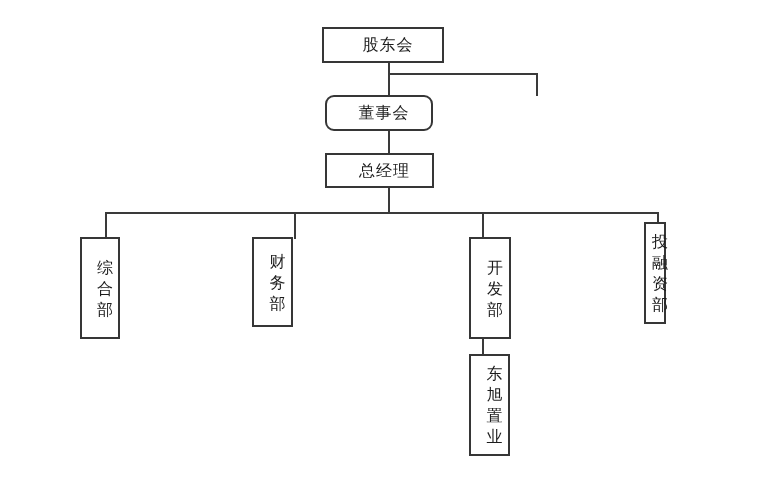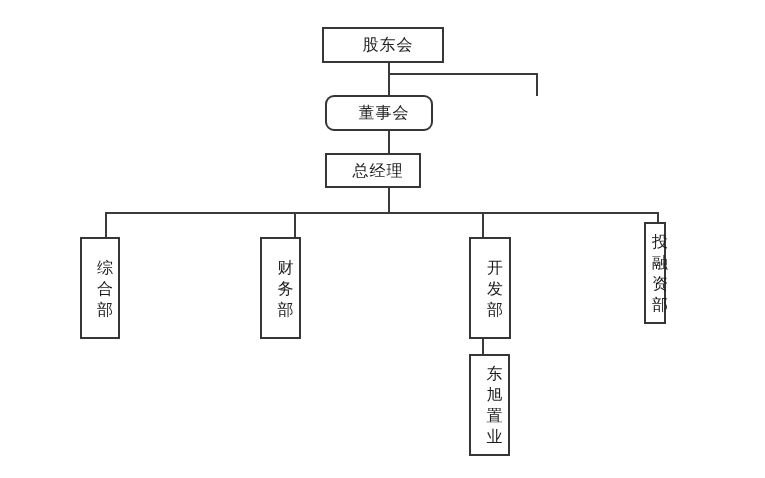--- a/index.html
+++ b/index.html
@@ -64,28 +64,28 @@
   <div class="line v" style="left:482px; top:337px; height:19px;"></div>
 
   <div class="box" style="left:322px; top:27px; width:122px; height:36px;">
     <span class="lbl">股东会</span>
   </div>
 
   <div class="box" style="left:325px; top:95px; width:108px; height:36px;border-radius:9px;">
     <span class="lbl">董事会</span>
   </div>
 
-  <div class="box" style="left:325px; top:153px; width:96px; height:35px;">
+  <div class="box" style="left:325px; top:153px; width:109px; height:35px;">
     <span class="lbl">总经理</span>
   </div>
 
   <div class="box" style="left:80px; top:237px; width:40px; height:102px;">
     <span class="vtext">综合部</span>
   </div>
-  <div class="box" style="left:260px; top:237px; width:41px; height:102px;">
+  <div class="box" style="left:252px; top:237px; width:41px; height:90px;">
     <span class="vtext">财务部</span>
   </div>
   <div class="box" style="left:469px; top:237px; width:42px; height:102px;">
     <span class="vtext">开发部</span>
   </div>
   <div class="box" style="left:644px; top:222px; width:22px; height:102px;">
     <span class="vtext">投融资部</span>
   </div>
 
   <div class="box" style="left:469px; top:354px; width:41px; height:102px;">

